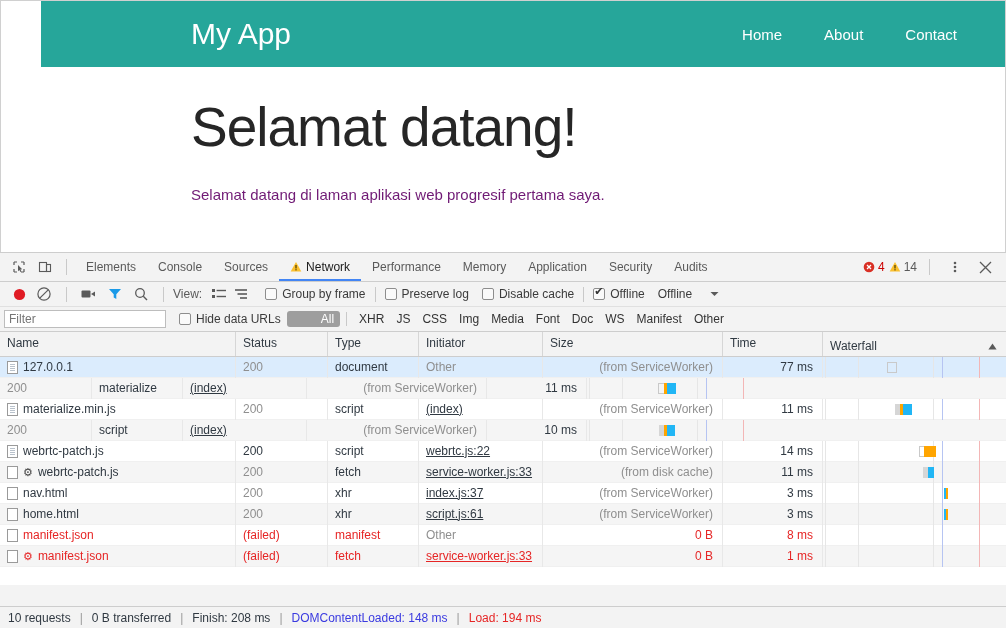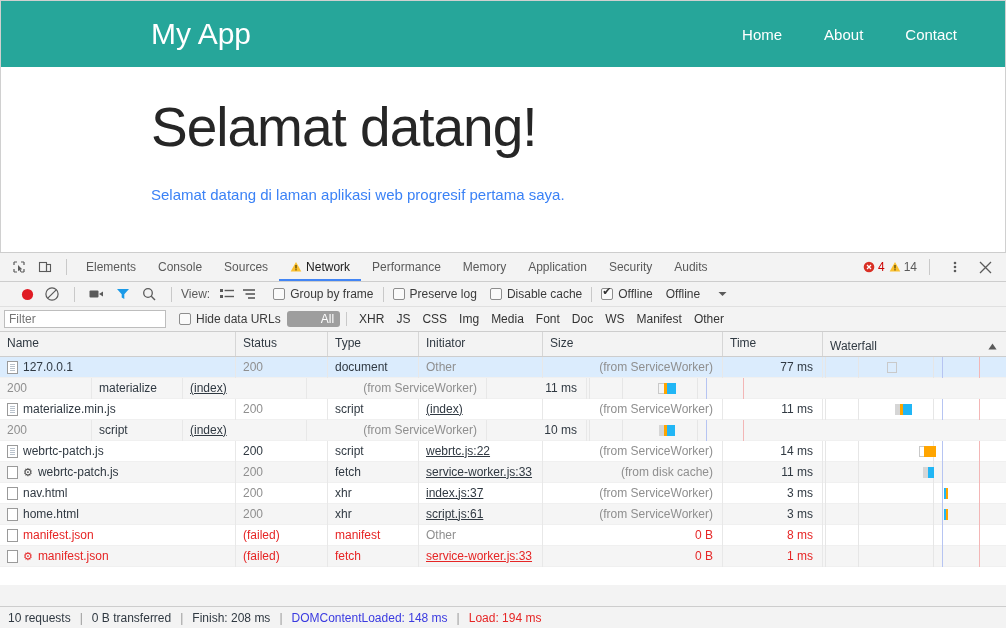--- a/index.html
+++ b/index.html
@@ -7,49 +7,49 @@
     margin: 0; padding: 0;
     width: 1006px; height: 628px;
     background: #fff;
     font-family: "Liberation Sans", sans-serif;
     overflow: hidden;
   }
   #root { position: relative; width: 1006px; height: 628px; background:#fff; }
 
   
   .page { position:absolute; left:0; top:0; width:1006px; height:252px; background:#fff;
-          border-top:1px solid #d0d0d0; border-left:1px solid #d0d0d0; border-right:1px solid #d0d0d0;}
+          border-top:1px solid #d0d0d0; border-left:1px solid #d0d0d0; border-right:1px solid #d0d0d0;padding-left:40px;}
   .navbar { height:66px; background:#26a69a; display:flex; align-items:center;
             padding:0 0 0 0; color:#fff; }
   .brand { font-size:30px; font-weight:400; margin-left:150px; color:#fff; letter-spacing:0px;}
   .navlinks { margin-left:auto; margin-right:48px; display:flex; gap:42px; }
   .navlinks a { color:#fff; font-size:15px; text-decoration:none; }
   .content { padding-left:150px; }
   .hero-title { font-size:55px; font-weight:400; color:#262626; margin:30px 0 0 0;
                 line-height:1.1; letter-spacing:-1px;}
-  .hero-sub { font-size:15px; color:#3b82f6; margin-top:28px; }
+  .hero-sub { font-size:15px; color:#701a75; margin-top:28px; }
 
   
   .devtools { position:absolute; left:0; top:252px; width:1006px; height:376px;
               background:#f3f3f3; font-size:12px; color:#303942;
               border-top:1px solid #cdcdcd;}
 
   .dt-tabbar { height:29px; display:flex; align-items:center; background:#f3f3f3;
                border-bottom:1px solid #cdcdcd; padding-left:6px; position:relative;}
   .dt-icobtn { width:26px; height:24px; display:flex; align-items:center; justify-content:center;
                color:#5a5a5a; }
   .dt-sep { width:1px; height:16px; background:#c9c9c9; margin:0 8px; }
   .dt-tab { padding:0 11px; height:28px; line-height:28px; color:#5a5a5a; font-size:12px;
             display:flex; align-items:center; gap:4px; white-space:nowrap;}
   .dt-tab.active { color:#1a1a1a; box-shadow: inset 0 -2px 0 0 #4285f4; }
   .dt-right { margin-left:auto; display:flex; align-items:center; gap:4px; padding-right:8px; }
   .errcount { color:#c00; font-size:12px; display:flex; align-items:center; gap:3px;}
   .warncount { color:#5a5a5a; font-size:12px; display:flex; align-items:center; gap:3px;}
 
-  .dt-toolbar { height:25px; display:flex; align-items:center; padding-left:15px; gap:0;
+  .dt-toolbar { height:25px; display:flex; align-items:center; padding-left:7px; gap:0;
                 background:#f3f3f3; border-bottom:1px solid #e0e0e0; }
   .tb-item { display:flex; align-items:center; height:25px; color:#5a5a5a; }
   .tb-gap { width:13px; }
   .tb-sep { width:1px; height:15px; background:#c9c9c9; margin:0 9px; }
   .tb-label { font-size:12px; color:#5a5a5a; margin-right:6px;}
   .cb { width:12px; height:12px; border:1px solid #8d8d8d; border-radius:2px; background:#fafafa;
         display:inline-block; vertical-align:middle; position:relative; }
   .cb.checked::after { content:"✔"; position:absolute; left:0px; top:-4px; font-size:11px; color:#333; }
   .cb-wrap { display:flex; align-items:center; gap:5px; font-size:12px; color:#3b3b3b; }
 

